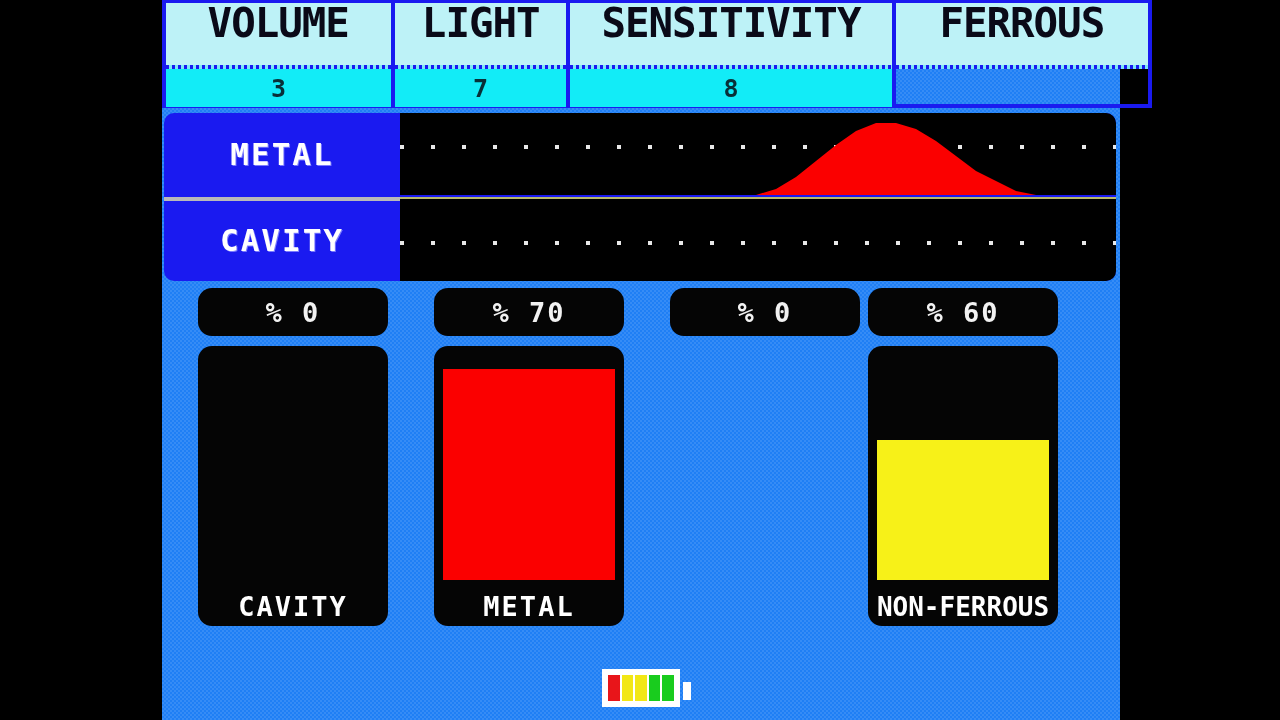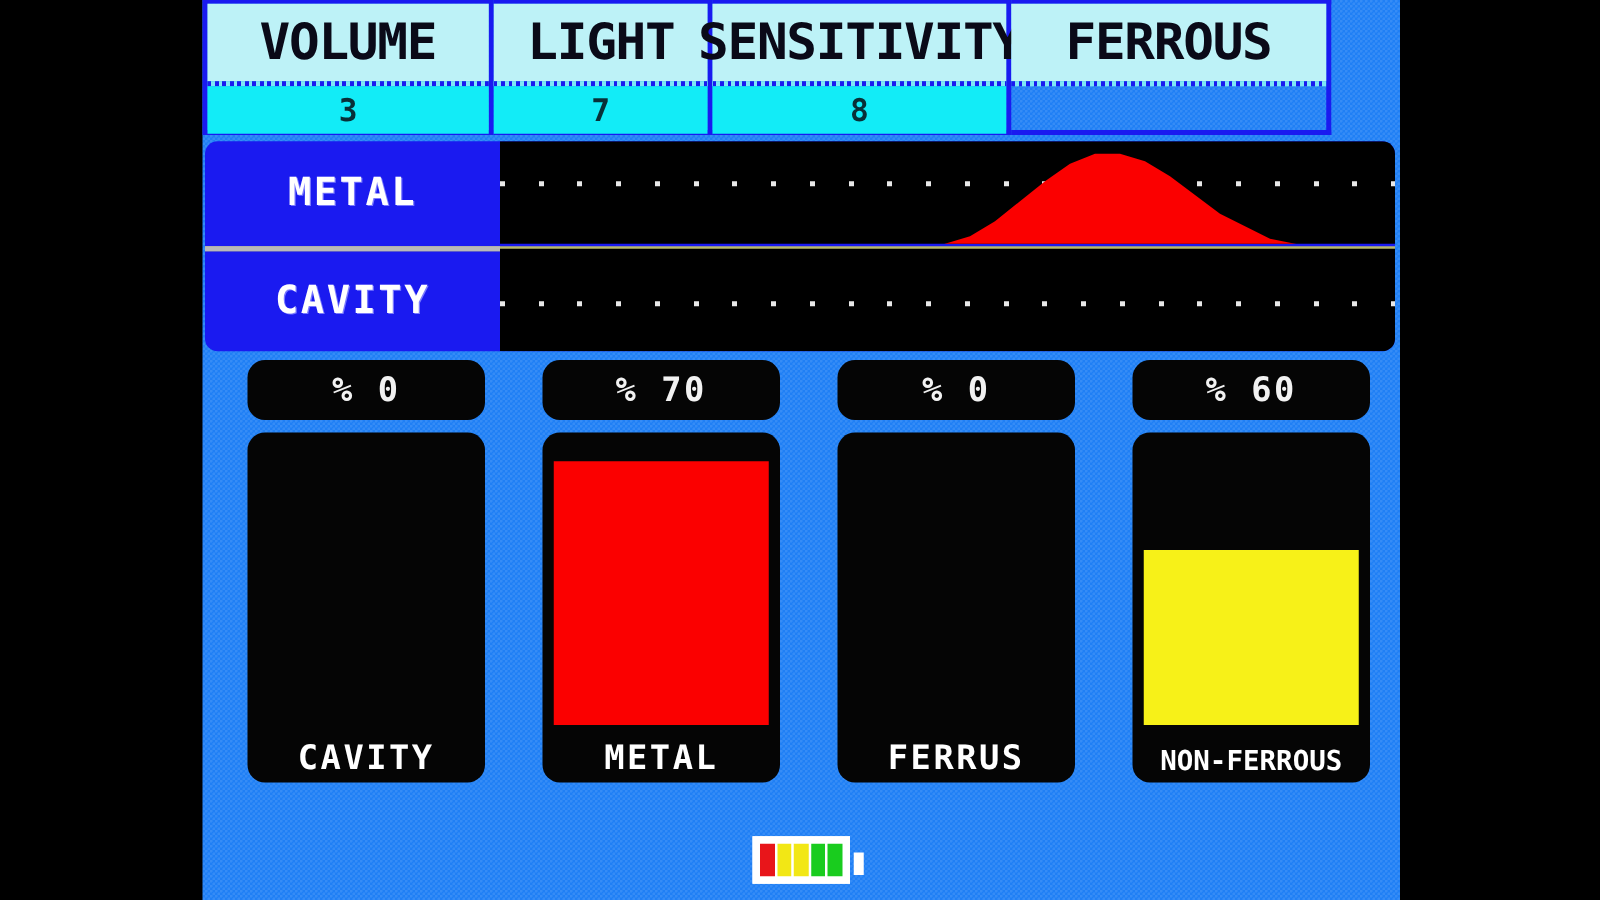--- a/index.html
+++ b/index.html
@@ -15,31 +15,31 @@
       linear-gradient(45deg,rgba(255,255,255,.10) 25%,transparent 25%,transparent 75%,rgba(255,255,255,.10) 75%),
       linear-gradient(45deg,rgba(255,255,255,.10) 25%,transparent 25%,transparent 75%,rgba(255,255,255,.10) 75%);
     background-size:4px 4px;background-position:0 0,2px 2px;
   }
 
   
   #header{position:absolute;left:0;top:0;width:958px;height:108px;display:flex;}
   .hcell{flex:0 0 auto;height:108px;position:relative;box-sizing:border-box;
          border-right:4px solid #1a1af0;border-bottom:4px solid #1a1af0;border-top:3px solid #1a1af0;}
   .hcell:first-child{border-left:4px solid #1a1af0;}
-  .h-title{height:62px;background:#bdf2f7;display:flex;align-items:center;justify-content:center;
+  .h-title{height:62px;background:#bdf2f7;display:flex;justify-content:center;
            color:#0a0a18;font-weight:bold;letter-spacing:-1px;}
   .h-title span{font-size:40px;line-height:40px;transform:scaleX(1.02);}
   .h-sep{height:4px;background:#3bbfe3;
          background-image:repeating-linear-gradient(90deg,#1a1af0 0 3px,#7fe8f5 3px 6px);}
   .h-val{height:38px;background:#12ecf7;display:flex;align-items:center;justify-content:center;
          color:#083038;font-size:25px;font-weight:bold;}
 
   .w-volume{width:233px;}
   .w-light{width:175px;}
-  .w-sens{width:239px;}
+  .w-sens{width:326px;}
   .w-ferrous{width:256px;}
 
   
   #graph{position:absolute;left:2px;top:113px;width:952px;height:168px;
          background:#1a1af0;border-radius:10px;overflow:hidden;}
   .g-row{position:absolute;left:0;width:952px;height:82px;}
   .g-row.top{top:0;}
   .g-row.bot{top:86px;}
   .g-label{position:absolute;left:0;top:0;width:236px;height:82px;
            display:flex;align-items:center;justify-content:center;
@@ -57,26 +57,26 @@
   
   #bars{position:absolute;left:0;top:288px;width:958px;height:358px;}
   .bar-col{position:absolute;top:0;width:190px;}
   .pct{height:48px;background:#050505;border-radius:14px;
        display:flex;align-items:center;justify-content:center;
        color:#f2f2f2;font-size:27px;font-weight:bold;letter-spacing:2px;}
   .tube{position:relative;margin-top:10px;height:280px;background:#050505;border-radius:14px;overflow:hidden;}
   .fill{position:absolute;left:9px;right:9px;bottom:46px;}
   .blabel{position:absolute;left:0;bottom:4px;width:100%;text-align:center;
           color:#ffffff;font-size:27px;font-weight:bold;letter-spacing:2px;}
-  .blabel.small{font-size:22px;letter-spacing:0px;}
+  .blabel.small{font-size:26px;letter-spacing:0px;}
 
   .c1{left:36px;}
   .c2{left:272px;}
   .c3{left:508px;}
-  .c4{left:744px;}
+  .c4{left:706px;}
 
   
   #battery-wrap{position:absolute;left:0;top:655px;width:958px;height:65px;
                 display:flex;align-items:center;justify-content:center;}
   #battery{position:relative;width:78px;height:38px;background:#ffffff;border:3px solid #ffffff;
            box-sizing:border-box;display:flex;padding:3px;gap:2px;}
   #battery .seg{flex:1;}
   #batt-nub{position:absolute;left:78px;top:10px;width:8px;height:18px;background:#ffffff;}
 </style>
 </head>
@@ -158,24 +158,20 @@
       <div class="bar-col c2">
         <div class="pct">% 70</div>
         <div class="tube">
           <div class="fill" style="background: rgb(251, 0, 0); height: 210.6px;"></div>
           <div class="blabel">METAL</div>
         </div>
       </div>
 
       <div class="bar-col c3">
         <div class="pct">% 0</div>
-        <div class="tube">
-
-          <div class="blabel">FERRUS</div>
-        </div>
       </div>
 
       <div class="bar-col c4">
         <div class="pct">% 60</div>
         <div class="tube">
           <div class="fill" style="background: rgb(247, 241, 24); height: 140.4px;"></div>
           <div class="blabel small">NON-FERROUS</div>
         </div>
       </div>
 

